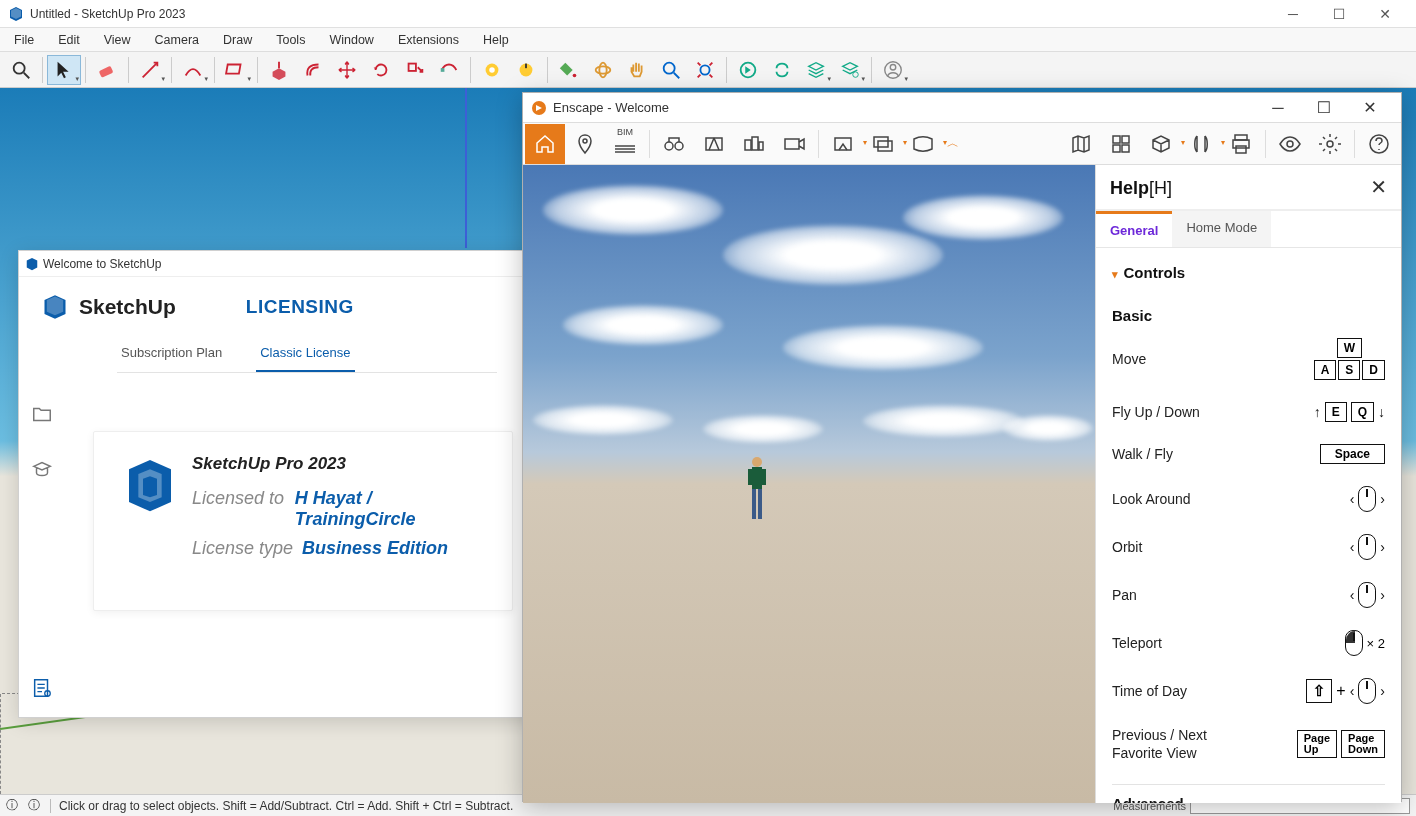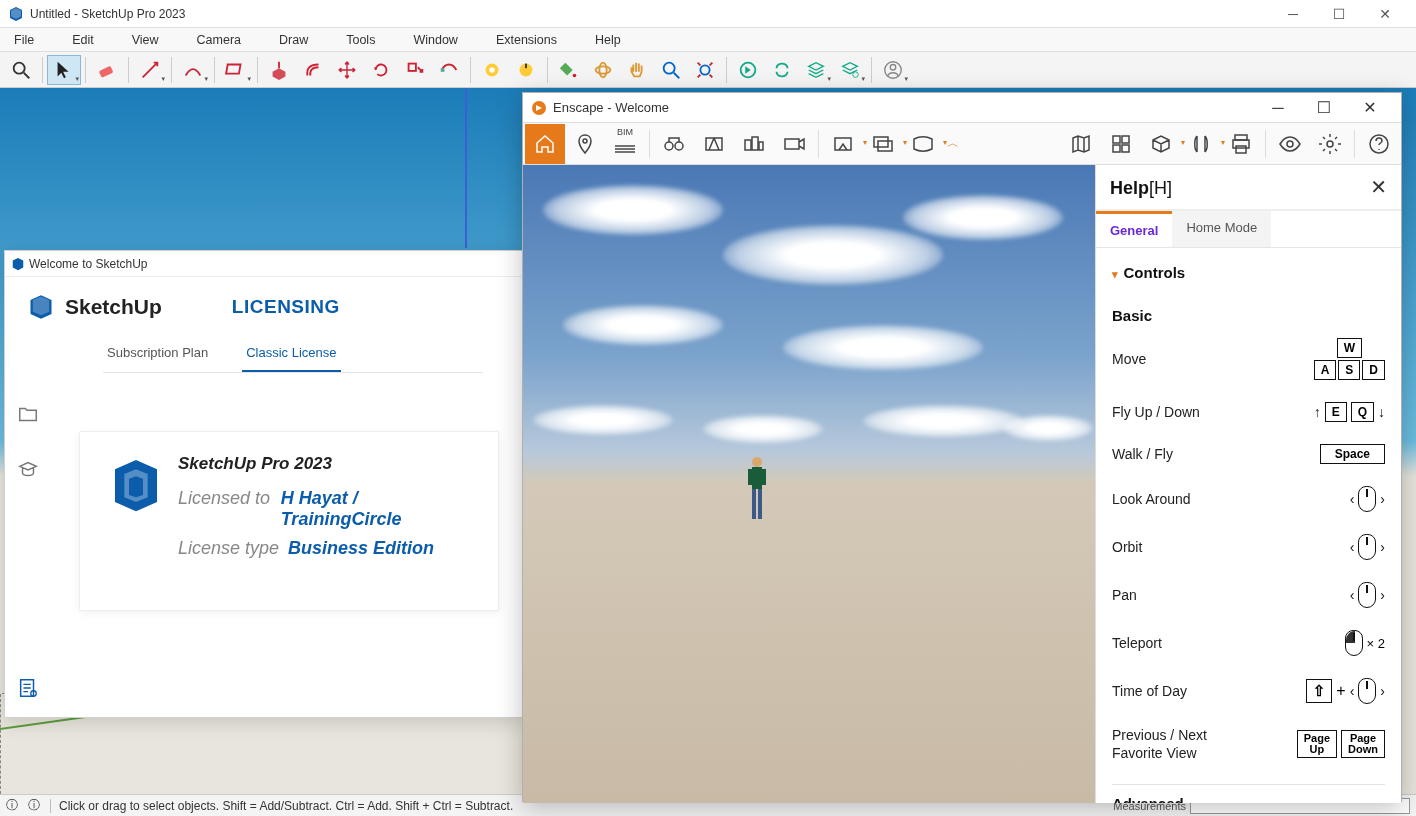--- a/index.html
+++ b/index.html
@@ -4,42 +4,42 @@
 <style>
 *{box-sizing:border-box;margin:0;padding:0;font-family:"Segoe UI",Arial,sans-serif;}
 body{width:1416px;height:816px;background:#f0f0f0;position:relative;overflow:hidden;}
 
 
 .main-window{width:1416px;height:816px;background:#fff;position:absolute;}
 .title-bar{height:28px;display:flex;align-items:center;padding:0 8px;background:#fff;border-bottom:1px solid #e0e0e0;}
 .title-bar .logo{width:16px;height:16px;margin-right:6px;}
 .title-bar .title{font-size:12px;color:#333;flex:1;}
 .title-bar .win-btn{width:46px;height:28px;display:flex;align-items:center;justify-content:center;color:#555;font-size:14px;}
-.menu-bar{height:24px;display:flex;align-items:center;padding:0 6px;background:#f8f8f8;border-bottom:1px solid #ddd;gap:22px;}
+.menu-bar{height:24px;display:flex;align-items:center;padding:0 6px;background:#f8f8f8;border-bottom:1px solid #ddd;gap:8px;}
 .menu-bar .menu-item{font-size:12.5px;color:#333;padding:2px 8px;cursor:pointer;}
 
 .toolbar{height:36px;display:flex;align-items:center;background:#f4f4f4;border-bottom:1px solid #ccc;padding:0 4px;gap:0;}
 .tb-btn{width:34px;height:30px;display:flex;align-items:center;justify-content:center;border:1px solid transparent;position:relative;}
 .tb-btn.selected{background:#cfe6f5;border:1px solid #8ab8d9;}
 .tb-sep{width:1px;height:26px;background:#ccc;margin:0 4px;}
 .tb-btn svg{width:22px;height:22px;}
 .dd-arrow{position:absolute;right:1px;bottom:1px;font-size:7px;color:#555;}
 
 .viewport{position:absolute;left:0;top:88px;width:1416px;height:706px;background:linear-gradient(to bottom,#1b7cb8 0%,#6bbde0 50%,#e8e5dc 55%,#e8e5dc 100%);overflow:hidden;}
 .axis-blue{position:absolute;left:465px;top:0;width:2px;height:160px;background:#3d5fd6;}
 .axis-green{position:absolute;left:0;top:640px;width:520px;height:2px;background:#5a9e3e;transform:rotate(-8deg);transform-origin:left center;}
 .dash-x{position:absolute;bottom:100px;left:2px;width:520px;border-top:1px dashed #888;}
 .dash-y{position:absolute;left:0;bottom:0;height:100px;width:0;border-left:1px dashed #888;}
 
 .status-bar{position:absolute;left:0;bottom:0;width:1416px;height:22px;background:#f4f4f4;border-top:1px solid #ccc;display:flex;align-items:center;font-size:12px;color:#333;padding:0 6px;gap:10px;}
 .status-bar .right-box{position:absolute;right:6px;display:flex;align-items:center;}
 .measurements{border:1px solid #999;background:#fff;width:220px;height:16px;font-size:11px;padding:0 4px;color:#999;}
 
 
-.welcome{position:absolute;left:4px;top:250px;width:520px;height:468px;background:#fff;border:1px solid #d0d0d0;box-shadow:0 4px 18px rgba(0,0,0,0.15);}
+.welcome{position:absolute;left:18px;top:250px;width:520px;height:468px;background:#fff;border:1px solid #d0d0d0;box-shadow:0 4px 18px rgba(0,0,0,0.15);}
 .welcome-title{height:26px;display:flex;align-items:center;padding:0 6px;font-size:12px;color:#333;background:#fff;border-bottom:1px solid #eee;}
 .welcome-title svg{margin-right:4px;}
 .welcome-header{display:flex;align-items:center;padding:16px 22px 6px;gap:10px;}
 .welcome-header .brand{font-size:21px;font-weight:700;color:#222;}
 .lic-heading{font-size:19px;font-weight:700;color:#0b5dab;letter-spacing:0.5px;margin-left:60px;}
 .tabs{display:flex;gap:30px;margin:12px 0 0 98px;border-bottom:1px solid #e3e3e3;width:380px;}
 .tabs .tab{font-size:13px;color:#555;padding:6px 4px 10px;cursor:pointer;}
 .tabs .tab.active{color:#0b5dab;border-bottom:2px solid #0b5dab;font-weight:400;}
 .welcome-side{position:absolute;left:10px;top:150px;display:flex;flex-direction:column;gap:30px;color:#777;}
 .welcome-side div{width:26px;height:26px;display:flex;align-items:center;justify-content:center;}
@@ -84,21 +84,21 @@
 .help-content::-webkit-scrollbar{width:10px;}
 .help-content::-webkit-scrollbar-thumb{background:#ccc;}
 .hc-section{font-size:15px;font-weight:700;color:#111;margin:6px 0 26px;}
 .hc-section::before{content:"▾";color:#e67a1a;margin-right:6px;font-size:11px;}
 .hc-sub{font-size:15px;font-weight:700;color:#111;margin:6px 0 14px;}
 .hc-row{display:flex;align-items:center;margin-bottom:22px;}
 .hc-row .lbl{font-size:14px;color:#222;width:140px;}
 .hc-row .keys{margin-left:auto;display:flex;align-items:center;gap:4px;}
 .key{border:1.5px solid #111;padding:2px 6px;font-size:12px;font-weight:700;min-width:20px;text-align:center;background:#fff;}
 .keywide{padding:2px 14px;}
-.key2line{line-height:1;padding:2px 6px;font-size:11px;display:flex;flex-direction:column;align-items:center;}
+.key2line{line-height:1;padding:2px 6px;font-size:11px;display:flex;flex-direction:column;align-items:flex-start;}
 .mouse-icon{width:18px;height:26px;border:1.5px solid #111;border-radius:9px 9px 10px 10px;position:relative;display:inline-block;}
 .mouse-icon::after{content:"";position:absolute;top:2px;left:50%;width:2px;height:8px;background:#111;transform:translateX(-50%);}
 .mouse-icon.left::before{content:"";position:absolute;top:0;left:0;width:9px;height:12px;background:#333;border-radius:9px 0 0 0;}
 .arr{font-size:14px;color:#111;}
 .hc-hr{border:none;border-top:1px solid #e3e3e3;margin:6px 0 10px;}
 .adv{font-size:15px;font-weight:700;color:#111;}
 .arrow-up{display:inline-block;font-size:15px;font-weight:700;}
 </style>
 </head>
 <body>

